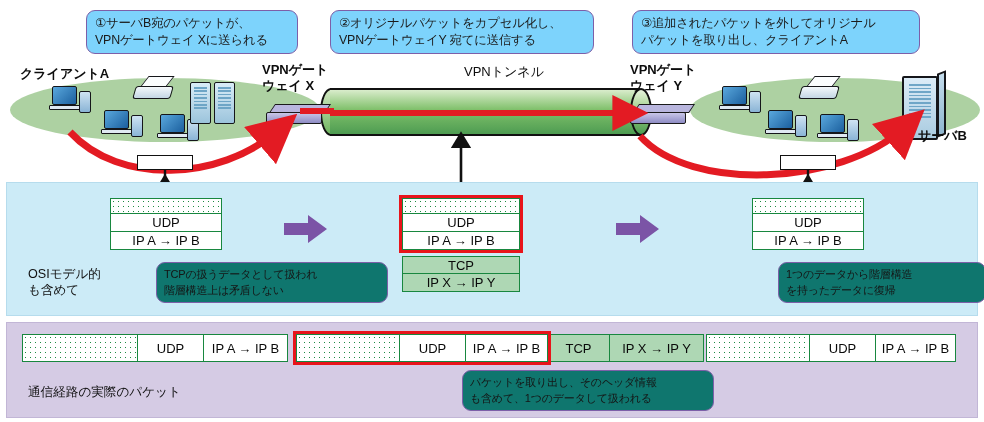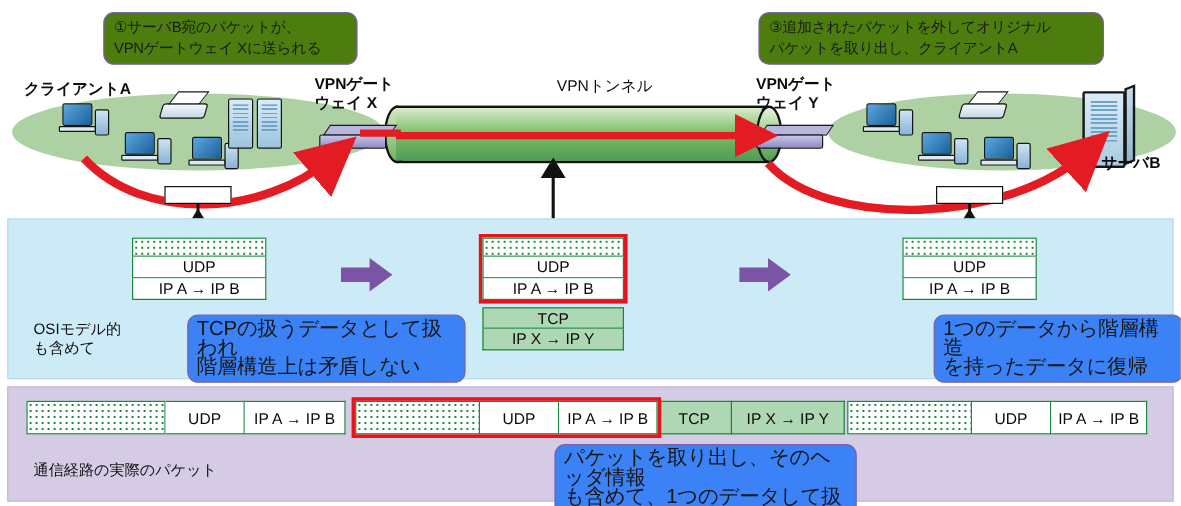--- a/index.html
+++ b/index.html
@@ -10,21 +10,21 @@
     overflow: hidden;
     position: relative;
   }
   #root { position: relative; width: 984px; height: 422px; }
 
   
   .callout {
     position: absolute;
     border: 1.6px solid #7d5fa8;
     border-radius: 9px;
-    background: #4d7c0f;
+    background: #7dd3fc;
     color: #1b1b1b;
     font-size: 12.4px;
     line-height: 16.5px;
     padding: 4px 8px 5px 8px;
     white-space: pre-line;
     letter-spacing: -0.2px;
   }
 
   
   .band-osi {
@@ -198,35 +198,37 @@
     position:absolute; border:3px solid #e8141b;
   }
 
   
   .parrow { position:absolute; width:44px; height:30px; }
 
   
   .note {
     position:absolute;
     border:1.6px solid #7d5fa8; border-radius:9px;
-    background:#3b82f6; color:#151515;
-    font-size:17px; line-height:16px;
+    background:#0f766e; color:#151515;
+    font-size:11px; line-height:16px;
     padding:3px 7px 4px 7px; white-space:pre-line;
     letter-spacing:-0.2px;
   }
 
   svg.overlay { position:absolute; left:0; top:0; width:984px; height:422px; pointer-events:none; }
 </style>
 </head>
 <body>
 
 <div id="root">
 
   <div class="callout" style="left:86px; top:10px; width:212px;">①サーバB宛のパケットが、
   VPNゲートウェイ Xに送られる</div>
+  <div class="callout" style="left:330px; top:10px; width:264px;">②オリジナルパケットをカプセル化し、
+  VPNゲートウェイY 宛てに送信する</div>
   <div class="callout" style="left:632px; top:10px; width:288px;">③追加されたパケットを外してオリジナル
   パケットを取り出し、クライアントA</div>
 
   <div class="lan" style="left:10px; top:78px; width:310px; height:64px;"></div>
   <div class="lan" style="left:690px; top:78px; width:290px; height:64px;"></div>
 
   <div class="tunnel-cap left"></div>
   <div class="tunnel-body"></div>
   <div class="tunnel-cap right"></div>
   <div class="nlabel thin" style="left:432px; top:64px;margin-left:32px;">VPNトンネル</div>

